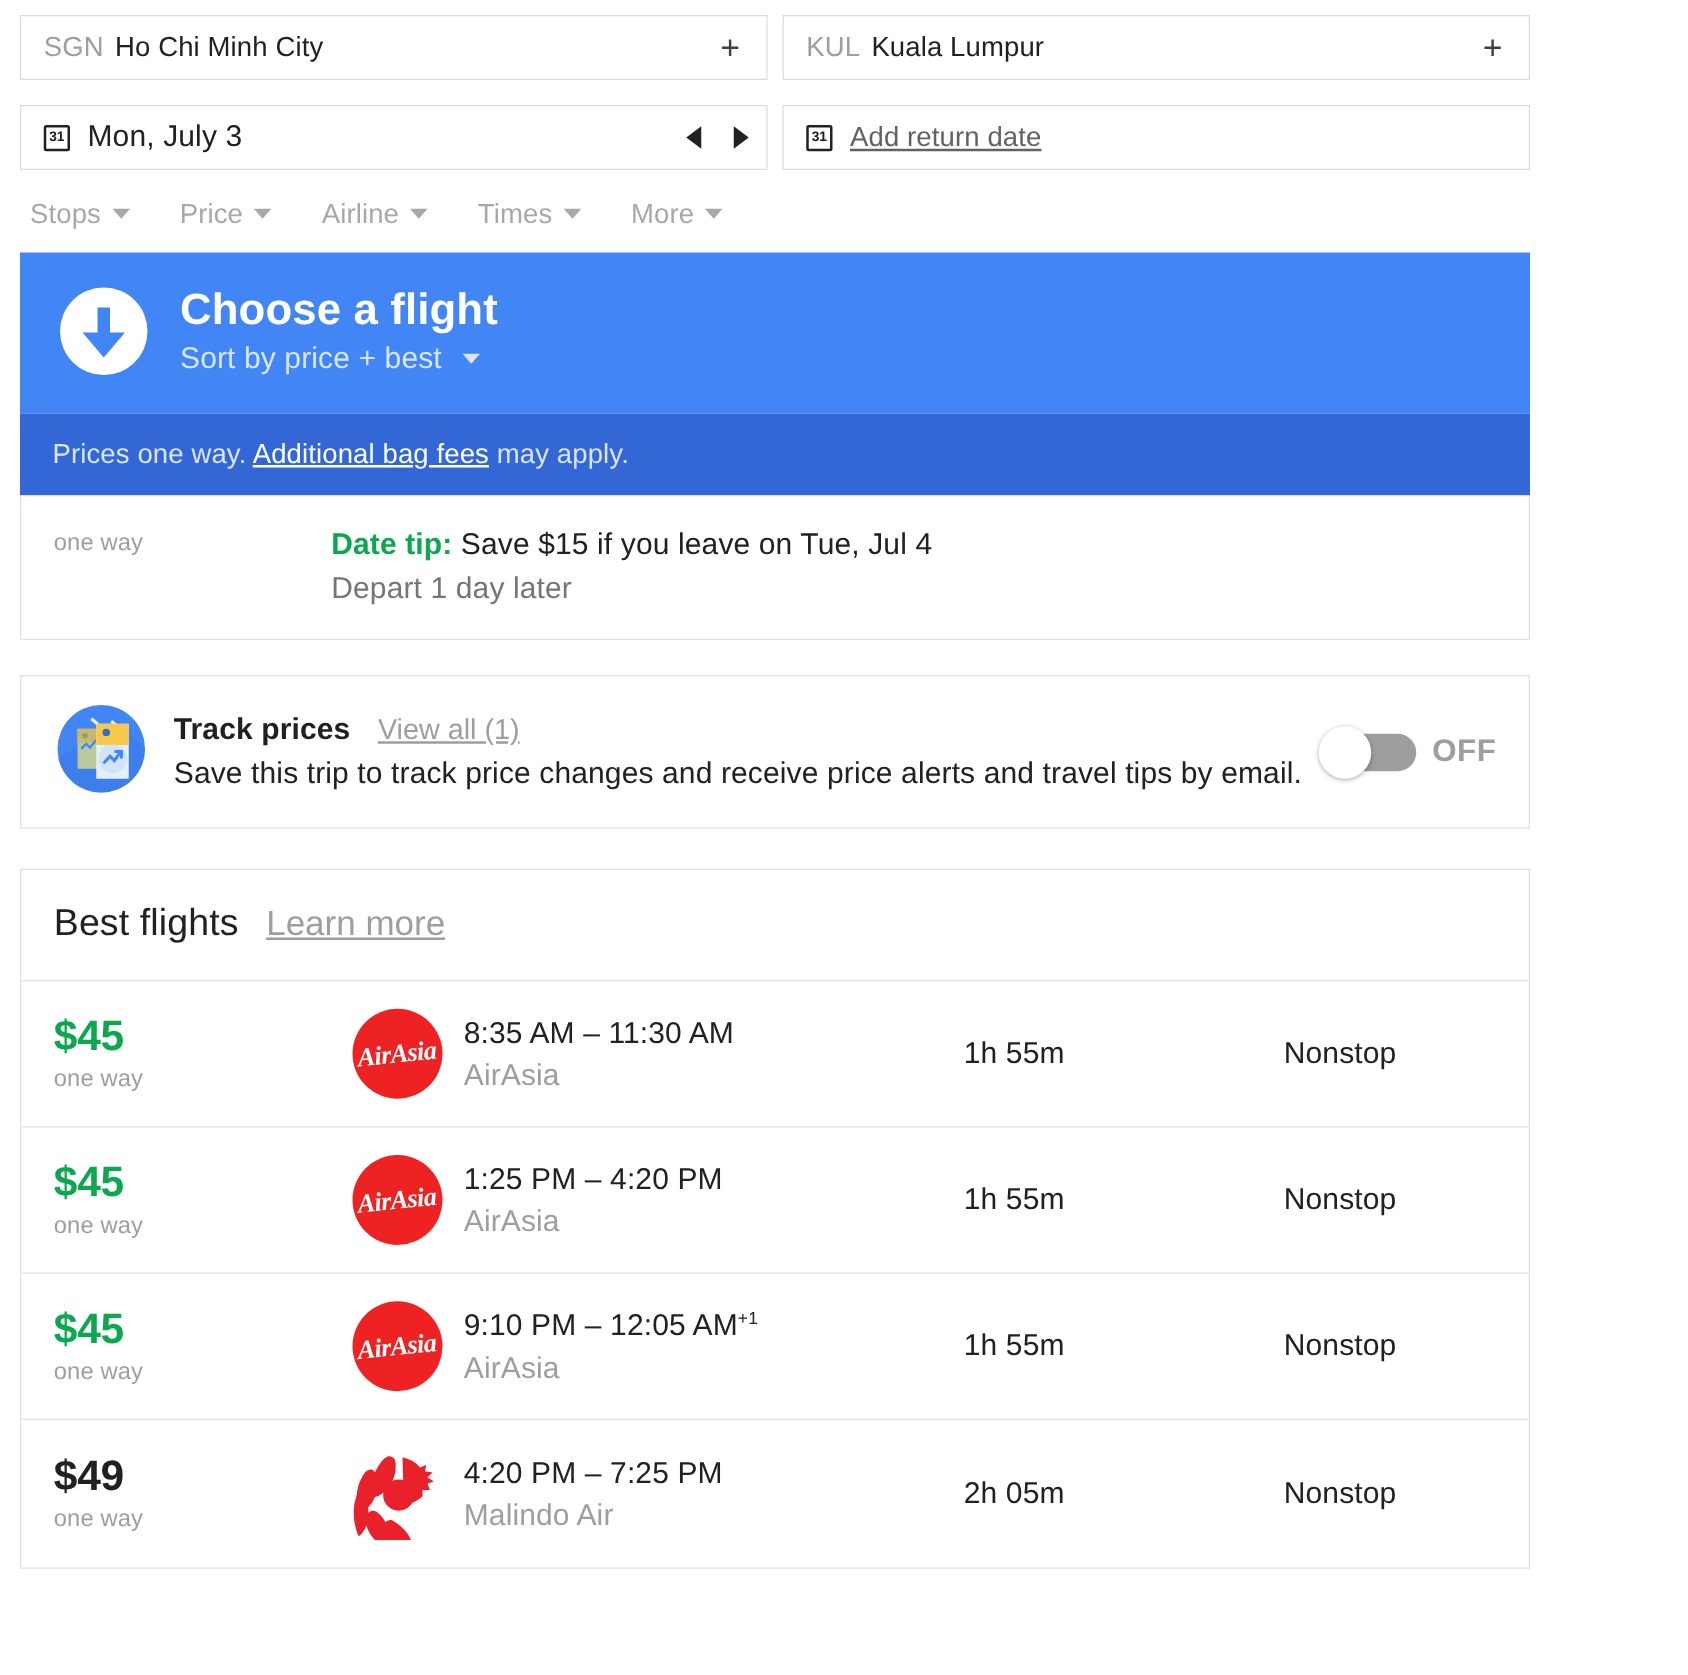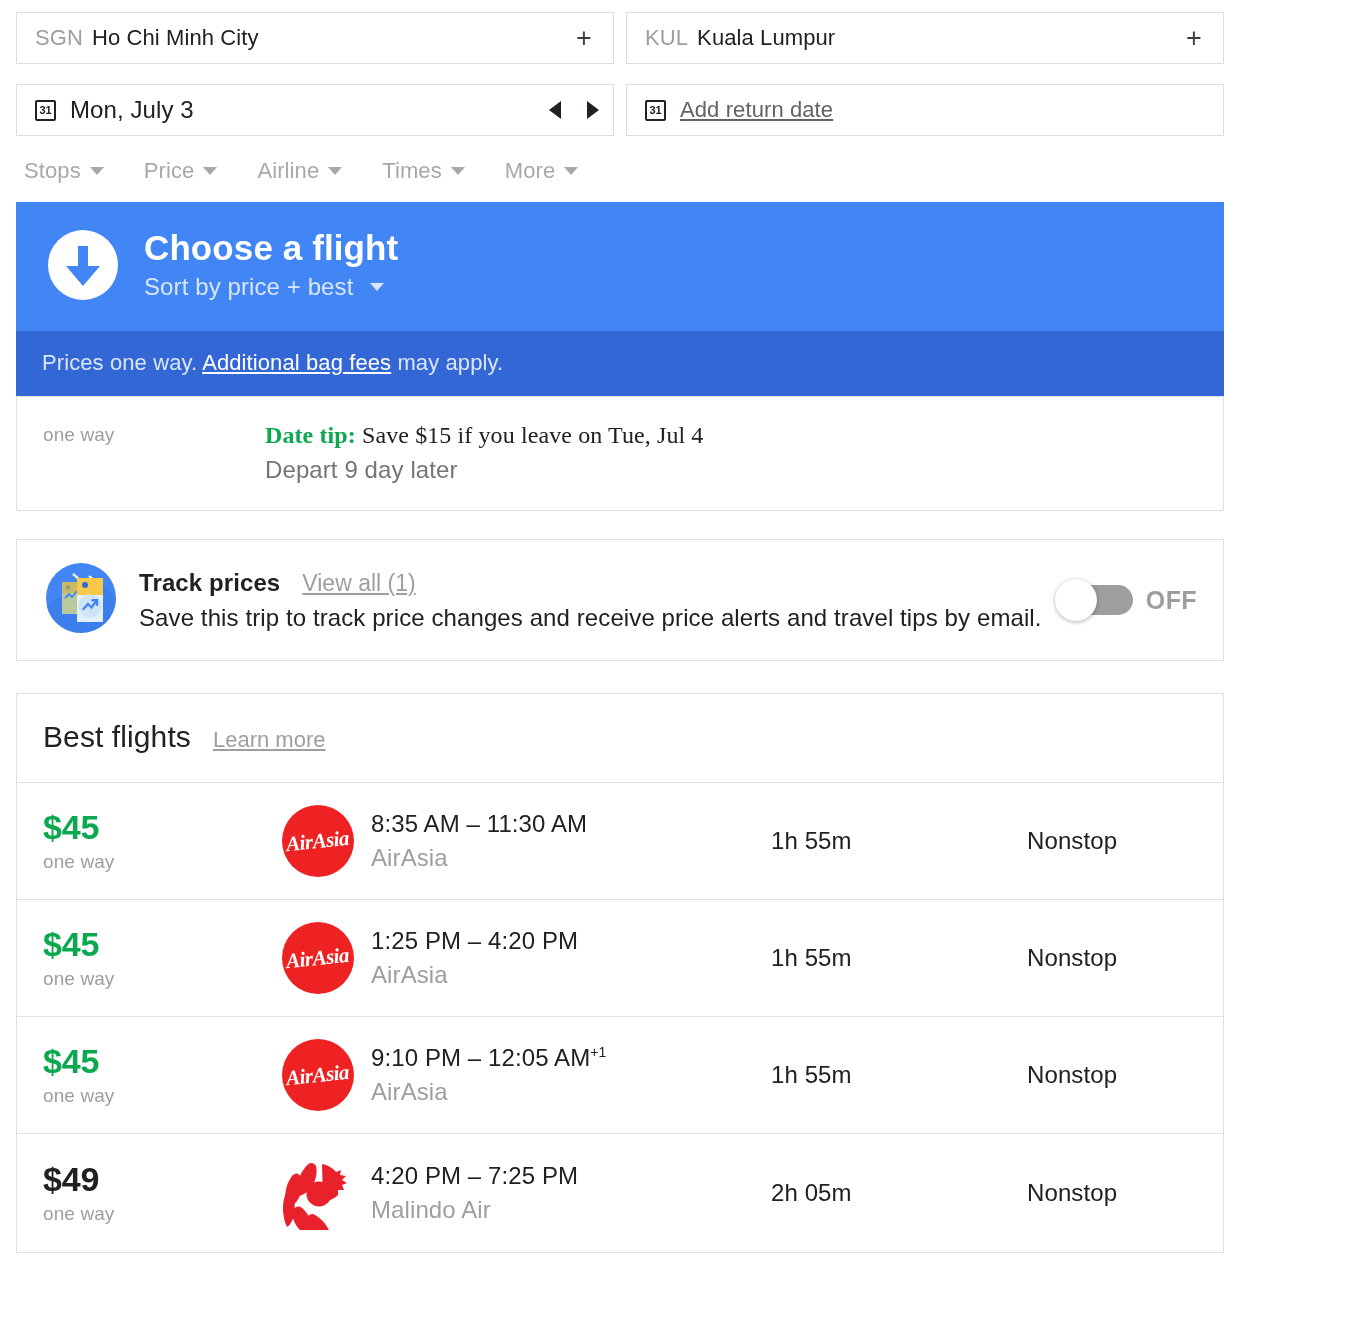--- a/index.html
+++ b/index.html
@@ -211,21 +211,21 @@
     letter-spacing: -.2px;
   }
   .price-big.green { color: #0ba84f; }
   .price-sub {
     font-size: 19px;
     color: #9e9e9e;
     margin-top: 5px;
     letter-spacing: .1px;
   }
   .tip-body { padding-top: 3px; }
-  .tip-line1 { font-size: 24px; color: #212121; letter-spacing: .1px; font-family: Liberation Serif, serif; }
+  .tip-line1 { font-size: 24px; color: #212121; letter-spacing: .1px; }
   .tip-label { color: #0ba84f; font-weight: bold; }
   .tip-line2 {
     font-size: 24px;
     color: #757575;
     margin-top: 7px;
     letter-spacing: .1px;
   }
 
   
   .track-card {
@@ -275,21 +275,21 @@
   
   .results-card { margin-top: 32px; }
   .results-head {
     display: flex;
     align-items: baseline;
     gap: 22px;
     padding: 26px 0 28px 26px;
     border-bottom: 1px solid #e0e0e0;
   }
   .results-title { font-size: 30px; color: #212121; letter-spacing: .1px; }
-  .results-link { font-size: 22px; color: #9e9e9e; text-decoration: underline; }
+  .results-link { font-size: 28px; color: #9e9e9e; text-decoration: underline; }
 
   .flight-row {
     display: flex;
     align-items: center;
     padding: 22px 0 22px 0;
     border-bottom: 1px solid #e0e0e0;
     min-height: 76px;
     box-sizing: border-box;
   }
   .flight-row:last-child { border-bottom: none; }
@@ -413,21 +413,21 @@
   <div class="subbanner">
     <span>Prices one way. </span><a href="#">Additional bag fees</a><span> may apply.</span>
   </div>
 
   <div class="card tip-card">
     <div class="price-col">
       <div class="price-sub">one way</div>
     </div>
     <div class="tip-body">
       <div class="tip-line1"><span class="tip-label">Date tip:</span><span> Save $15 if you leave on Tue, Jul 4</span></div>
-      <div class="tip-line2">Depart 9 day later</div>
+      <div class="tip-line2">Depart 1 day later</div>
     </div>
   </div>
 
   <div class="card track-card">
     <div class="track-icon-wrap">
       <svg width="72" height="72" viewBox="0 0 72 72" aria-hidden="true">
         <circle cx="36" cy="36" r="35" fill="#4285f4"></circle>
         <path d="M1.6 44 A35 35 0 0 0 36 71 A35 35 0 0 0 71 36 L48 13 Z" fill="#3b78e7" opacity="0.55"></path>
         <path d="M28 12 C34 16 38 22 38 30" stroke="#e8f0fe" stroke-width="2.6" fill="none"></path>
         <path d="M44 14 C50 18 54 24 54 32" stroke="#e8f0fe" stroke-width="2.6" fill="none"></path>

